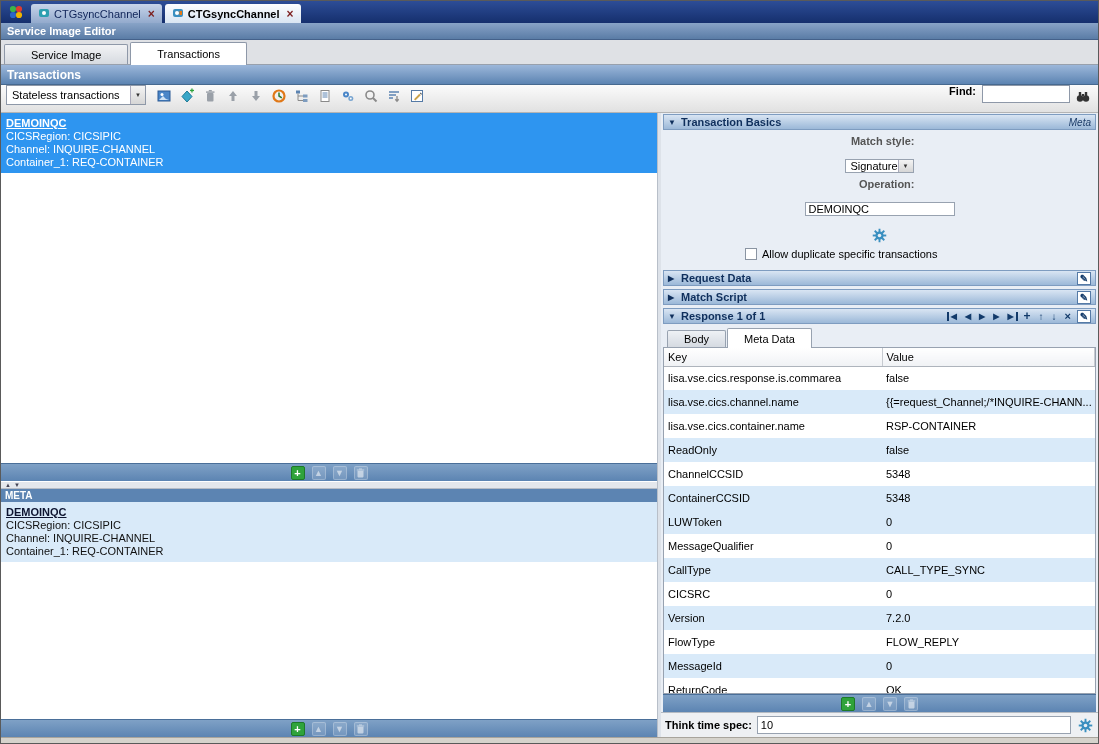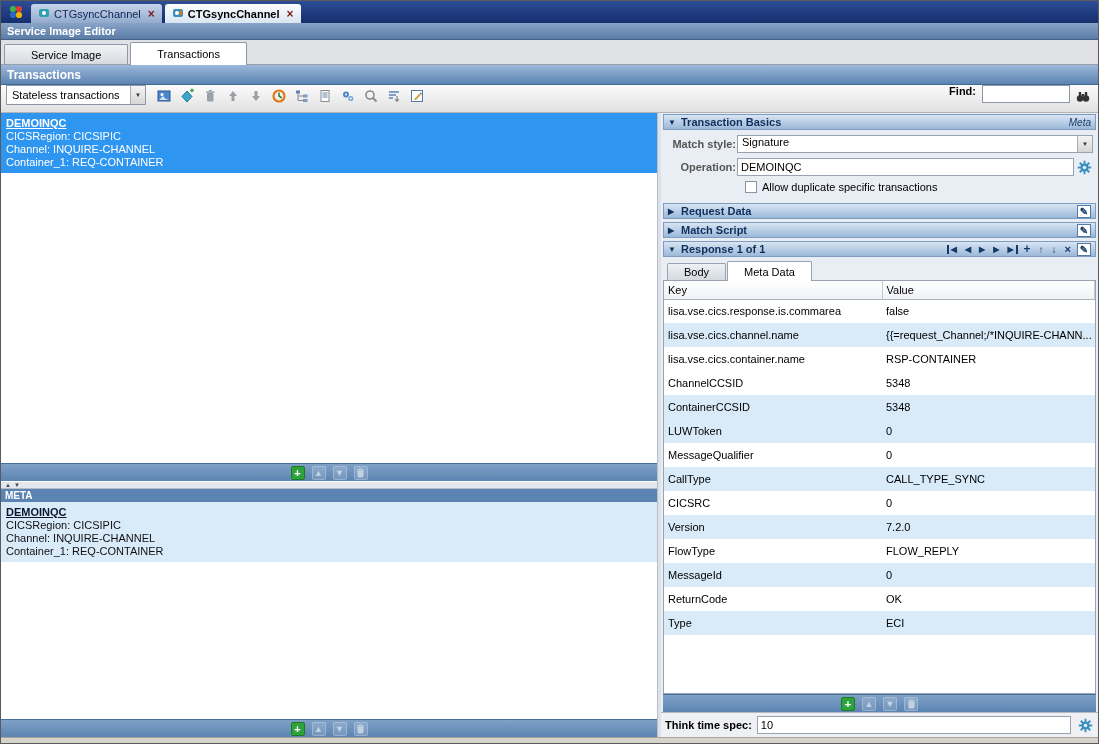--- a/index.html
+++ b/index.html
@@ -64,21 +64,21 @@
   .meta-tag { font-style:italic; font-weight:normal; color:#1c3c68; font-size:10px; }
   .edit-box { width:14px; height:13px; background:#fff; border:1px solid #557aa6; color:#123a6a; font-size:10px; display:flex; align-items:center; justify-content:center; }
   .nav { font-size:8px; color:#123a6a; padding:0 2px; display:flex; align-items:center; }
   .nav.navfirst { border-left:2px solid #123a6a; }
   .nav.navlast { border-right:2px solid #123a6a; }
   .nav.plus { font-size:12px; font-weight:bold; }
   .nav.arr { font-size:10px; font-weight:bold; }
   .nav.del { font-size:11px; font-weight:bold; }
 
   .basics-body { padding:5px 3px 7px; display:flex; flex-direction:column; gap:5px; flex:none; }
-  .form-row { display:flex; align-items:center; gap:1px; }
+  .form-row { display:flex; align-items:center; gap:12px;flex-direction:column; }
   .form-label { width:70px; text-align:right; font-weight:bold; color:#555; flex:none; }
   .combo { flex:1; height:18px; background:#fff; border:1px solid #98a2b0; display:flex; align-items:flex-start; padding-left:4px; justify-content:space-between; }
   .text-input { flex:1; height:18px; border:1px solid #98a2b0; padding:0 3px; font-size:11px; font-family:inherit; }
   .gear-btn { width:18px; display:flex; justify-content:center; align-items:center; flex:none; }
   .chk-row { margin-left:79px; display:flex; align-items:center; gap:5px; }
   .checkbox { width:12px; height:12px; background:#fff; border:1px solid #8a94a2; flex:none; }
 
   
   .resp-tabs { display:flex; align-items:flex-end; height:21px; padding-left:4px; flex:none; margin-top:2px; }
   .rtab { height:17px; padding:0 16px; border:1px solid #98a2b0; border-bottom:none; background:linear-gradient(#eef1f5,#d5dae1); display:flex; align-items:center; margin-right:1px; border-radius:2px 2px 0 0; }
@@ -396,20 +396,24 @@
     <td>false</td>
   </tr>
               <tr class="alt">
     <td>lisa.vse.cics.channel.name</td>
     <td>{{=request_Channel;/*INQUIRE-CHANN...</td>
   </tr>
               <tr>
     <td>lisa.vse.cics.container.name</td>
     <td>RSP-CONTAINER</td>
   </tr>
+              <tr class="alt">
+    <td>ReadOnly</td>
+    <td>false</td>
+  </tr>
               <tr>
     <td>ChannelCCSID</td>
     <td>5348</td>
   </tr>
               <tr class="alt">
     <td>ContainerCCSID</td>
     <td>5348</td>
   </tr>
               <tr class="alt">
     <td>LUWToken</td>

